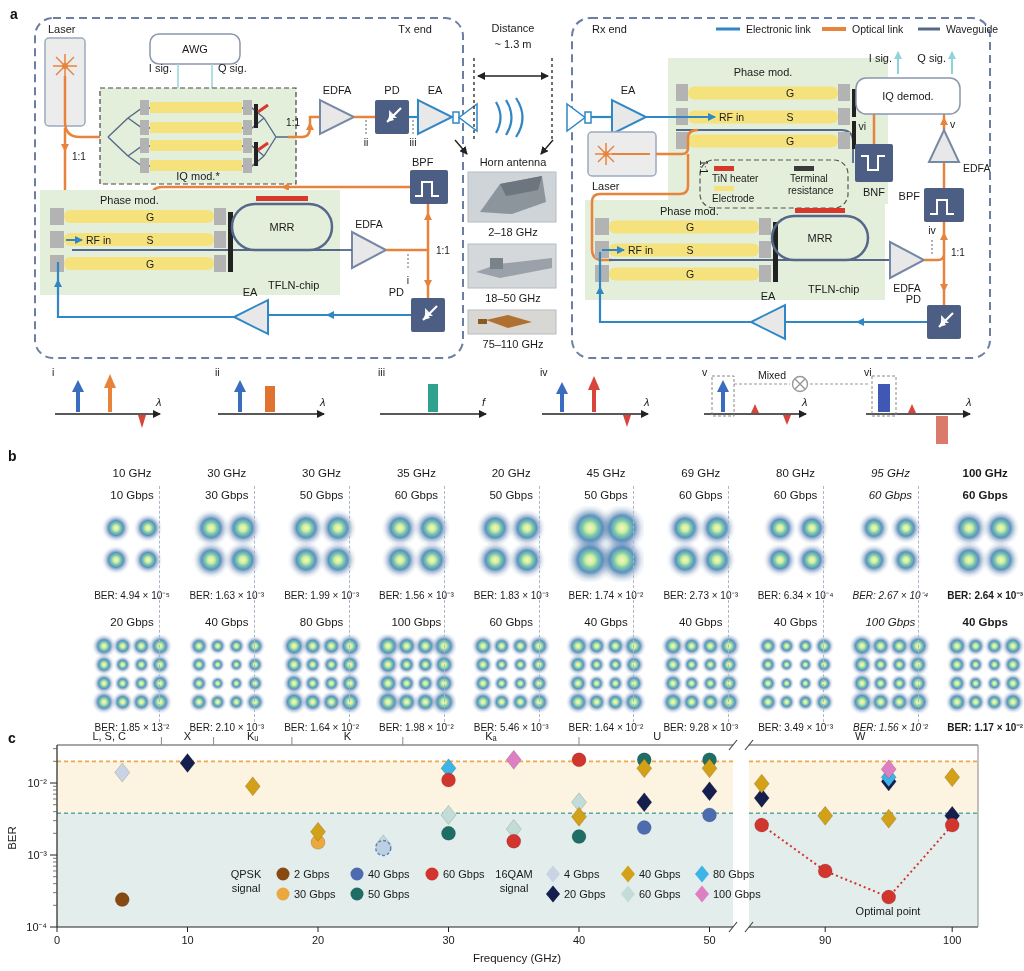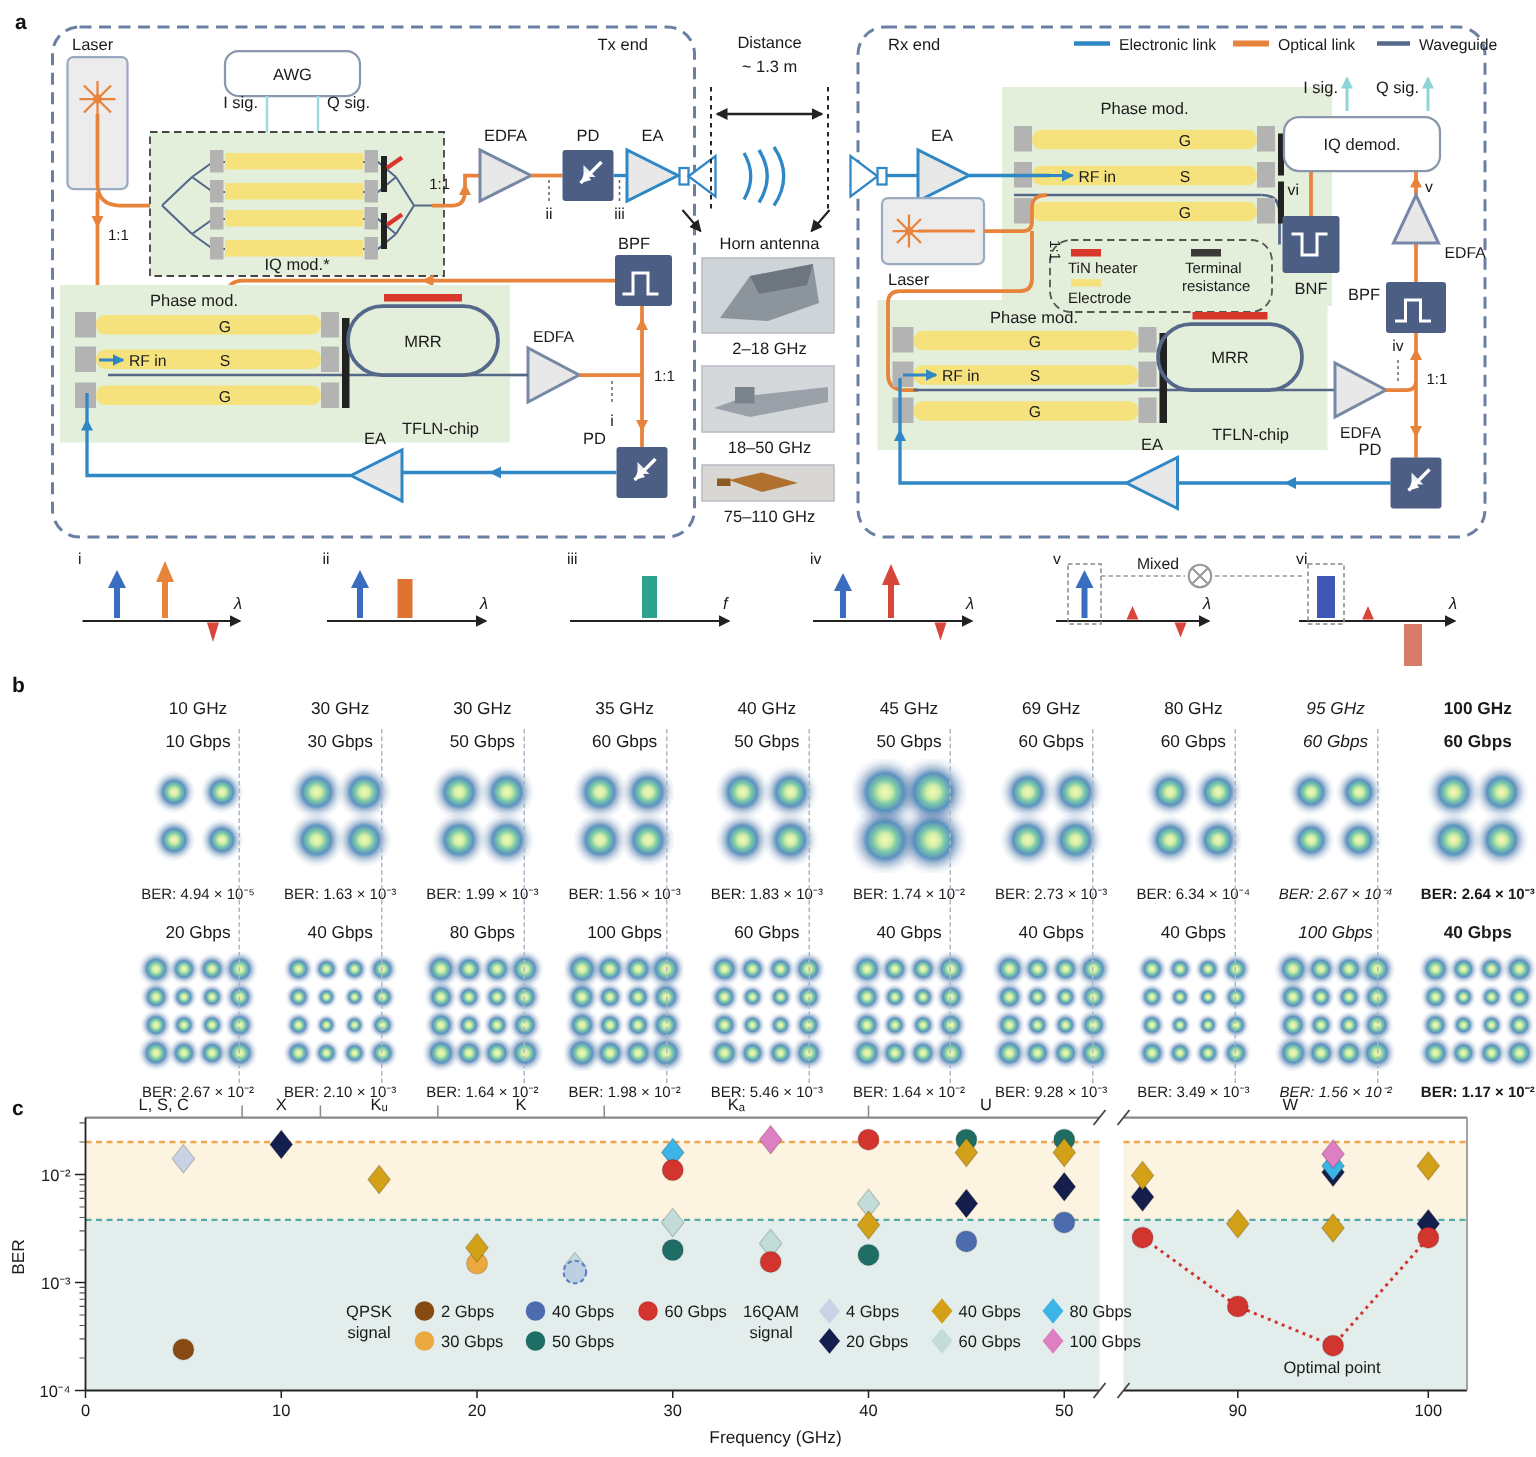--- a/index.html
+++ b/index.html
@@ -412,21 +412,21 @@
   </svg>
 
   <div id="panel-b">
       <div class="pb-col" style="left: 66px;">
         <div class="pb-freq">10 GHz</div>
         <div class="pb-rate">10 Gbps</div>
         <div class="pb-const" style="background: radial-gradient(circle at 29% 29%, rgba(243, 250, 178, 0.95) 0%, rgba(205, 235, 158, 0.92) 3.5%, rgba(108, 195, 160, 0.9) 6.2%, rgba(63, 127, 181, 0.85) 9.8%, rgba(58, 104, 160, 0.4) 12.5%, rgba(58, 104, 160, 0.12) 15.6%, rgba(58, 104, 160, 0) 18.7%), radial-gradient(circle at 71% 29%, rgba(243, 250, 178, 0.95) 0%, rgba(205, 235, 158, 0.92) 3.5%, rgba(108, 195, 160, 0.9) 6.2%, rgba(63, 127, 181, 0.85) 9.8%, rgba(58, 104, 160, 0.4) 12.5%, rgba(58, 104, 160, 0.12) 15.6%, rgba(58, 104, 160, 0) 18.7%), radial-gradient(circle at 29% 71%, rgba(243, 250, 178, 0.95) 0%, rgba(205, 235, 158, 0.92) 3.5%, rgba(108, 195, 160, 0.9) 6.2%, rgba(63, 127, 181, 0.85) 9.8%, rgba(58, 104, 160, 0.4) 12.5%, rgba(58, 104, 160, 0.12) 15.6%, rgba(58, 104, 160, 0) 18.7%), radial-gradient(circle at 71% 71%, rgba(243, 250, 178, 0.95) 0%, rgba(205, 235, 158, 0.92) 3.5%, rgba(108, 195, 160, 0.9) 6.2%, rgba(63, 127, 181, 0.85) 9.8%, rgba(58, 104, 160, 0.4) 12.5%, rgba(58, 104, 160, 0.12) 15.6%, rgba(58, 104, 160, 0) 18.7%);"></div>
         <div class="pb-ber">BER: 4.94 × 10⁻⁵</div>
         <div class="pb-rate2">20 Gbps</div>
         <div class="pb-const2" style="background: radial-gradient(circle at 15% 15%, rgba(243, 250, 178, 0.95) 0%, rgba(205, 235, 158, 0.92) 2.3%, rgba(108, 195, 160, 0.9) 4.2%, rgba(63, 127, 181, 0.85) 6.5%, rgba(58, 104, 160, 0.4) 8.3%, rgba(58, 104, 160, 0.12) 10.4%, rgba(58, 104, 160, 0) 12.5%), radial-gradient(circle at 38.3% 15%, rgba(243, 250, 178, 0.95) 0%, rgba(205, 235, 158, 0.92) 2.3%, rgba(108, 195, 160, 0.9) 4.2%, rgba(63, 127, 181, 0.85) 6.5%, rgba(58, 104, 160, 0.4) 8.3%, rgba(58, 104, 160, 0.12) 10.4%, rgba(58, 104, 160, 0) 12.5%), radial-gradient(circle at 61.7% 15%, rgba(243, 250, 178, 0.95) 0%, rgba(205, 235, 158, 0.92) 2.3%, rgba(108, 195, 160, 0.9) 4.2%, rgba(63, 127, 181, 0.85) 6.5%, rgba(58, 104, 160, 0.4) 8.3%, rgba(58, 104, 160, 0.12) 10.4%, rgba(58, 104, 160, 0) 12.5%), radial-gradient(circle at 85% 15%, rgba(243, 250, 178, 0.95) 0%, rgba(205, 235, 158, 0.92) 2.3%, rgba(108, 195, 160, 0.9) 4.2%, rgba(63, 127, 181, 0.85) 6.5%, rgba(58, 104, 160, 0.4) 8.3%, rgba(58, 104, 160, 0.12) 10.4%, rgba(58, 104, 160, 0) 12.5%), radial-gradient(circle at 15% 38.3%, rgba(243, 250, 178, 0.95) 0%, rgba(205, 235, 158, 0.92) 2.3%, rgba(108, 195, 160, 0.9) 4.2%, rgba(63, 127, 181, 0.85) 6.5%, rgba(58, 104, 160, 0.4) 8.3%, rgba(58, 104, 160, 0.12) 10.4%, rgba(58, 104, 160, 0) 12.5%), radial-gradient(circle at 38.3% 38.3%, rgba(243, 250, 178, 0.95) 0%, rgba(205, 235, 158, 0.92) 2.3%, rgba(108, 195, 160, 0.9) 4.2%, rgba(63, 127, 181, 0.85) 6.5%, rgba(58, 104, 160, 0.4) 8.3%, rgba(58, 104, 160, 0.12) 10.4%, rgba(58, 104, 160, 0) 12.5%), radial-gradient(circle at 61.7% 38.3%, rgba(243, 250, 178, 0.95) 0%, rgba(205, 235, 158, 0.92) 2.3%, rgba(108, 195, 160, 0.9) 4.2%, rgba(63, 127, 181, 0.85) 6.5%, rgba(58, 104, 160, 0.4) 8.3%, rgba(58, 104, 160, 0.12) 10.4%, rgba(58, 104, 160, 0) 12.5%), radial-gradient(circle at 85% 38.3%, rgba(243, 250, 178, 0.95) 0%, rgba(205, 235, 158, 0.92) 2.3%, rgba(108, 195, 160, 0.9) 4.2%, rgba(63, 127, 181, 0.85) 6.5%, rgba(58, 104, 160, 0.4) 8.3%, rgba(58, 104, 160, 0.12) 10.4%, rgba(58, 104, 160, 0) 12.5%), radial-gradient(circle at 15% 61.7%, rgba(243, 250, 178, 0.95) 0%, rgba(205, 235, 158, 0.92) 2.3%, rgba(108, 195, 160, 0.9) 4.2%, rgba(63, 127, 181, 0.85) 6.5%, rgba(58, 104, 160, 0.4) 8.3%, rgba(58, 104, 160, 0.12) 10.4%, rgba(58, 104, 160, 0) 12.5%), radial-gradient(circle at 38.3% 61.7%, rgba(243, 250, 178, 0.95) 0%, rgba(205, 235, 158, 0.92) 2.3%, rgba(108, 195, 160, 0.9) 4.2%, rgba(63, 127, 181, 0.85) 6.5%, rgba(58, 104, 160, 0.4) 8.3%, rgba(58, 104, 160, 0.12) 10.4%, rgba(58, 104, 160, 0) 12.5%), radial-gradient(circle at 61.7% 61.7%, rgba(243, 250, 178, 0.95) 0%, rgba(205, 235, 158, 0.92) 2.3%, rgba(108, 195, 160, 0.9) 4.2%, rgba(63, 127, 181, 0.85) 6.5%, rgba(58, 104, 160, 0.4) 8.3%, rgba(58, 104, 160, 0.12) 10.4%, rgba(58, 104, 160, 0) 12.5%), radial-gradient(circle at 85% 61.7%, rgba(243, 250, 178, 0.95) 0%, rgba(205, 235, 158, 0.92) 2.3%, rgba(108, 195, 160, 0.9) 4.2%, rgba(63, 127, 181, 0.85) 6.5%, rgba(58, 104, 160, 0.4) 8.3%, rgba(58, 104, 160, 0.12) 10.4%, rgba(58, 104, 160, 0) 12.5%), radial-gradient(circle at 15% 85%, rgba(243, 250, 178, 0.95) 0%, rgba(205, 235, 158, 0.92) 2.3%, rgba(108, 195, 160, 0.9) 4.2%, rgba(63, 127, 181, 0.85) 6.5%, rgba(58, 104, 160, 0.4) 8.3%, rgba(58, 104, 160, 0.12) 10.4%, rgba(58, 104, 160, 0) 12.5%), radial-gradient(circle at 38.3% 85%, rgba(243, 250, 178, 0.95) 0%, rgba(205, 235, 158, 0.92) 2.3%, rgba(108, 195, 160, 0.9) 4.2%, rgba(63, 127, 181, 0.85) 6.5%, rgba(58, 104, 160, 0.4) 8.3%, rgba(58, 104, 160, 0.12) 10.4%, rgba(58, 104, 160, 0) 12.5%), radial-gradient(circle at 61.7% 85%, rgba(243, 250, 178, 0.95) 0%, rgba(205, 235, 158, 0.92) 2.3%, rgba(108, 195, 160, 0.9) 4.2%, rgba(63, 127, 181, 0.85) 6.5%, rgba(58, 104, 160, 0.4) 8.3%, rgba(58, 104, 160, 0.12) 10.4%, rgba(58, 104, 160, 0) 12.5%), radial-gradient(circle at 85% 85%, rgba(243, 250, 178, 0.95) 0%, rgba(205, 235, 158, 0.92) 2.3%, rgba(108, 195, 160, 0.9) 4.2%, rgba(63, 127, 181, 0.85) 6.5%, rgba(58, 104, 160, 0.4) 8.3%, rgba(58, 104, 160, 0.12) 10.4%, rgba(58, 104, 160, 0) 12.5%);"></div>
-        <div class="pb-ber">BER: 2.67 × 10⁻²</div>
+        <div class="pb-ber">BER: 1.85 × 13⁻²</div>
       </div>
       <div class="pb-sep" style="left: 159.4px;"></div>
       <div class="pb-col" style="left: 160.8px;">
         <div class="pb-freq">30 GHz</div>
         <div class="pb-rate">30 Gbps</div>
         <div class="pb-const" style="background: radial-gradient(circle at 29% 29%, rgba(243, 250, 178, 0.95) 0%, rgba(205, 235, 158, 0.92) 4.5%, rgba(108, 195, 160, 0.9) 8%, rgba(63, 127, 181, 0.85) 12.5%, rgba(58, 104, 160, 0.4) 16%, rgba(58, 104, 160, 0.12) 20%, rgba(58, 104, 160, 0) 24%), radial-gradient(circle at 71% 29%, rgba(243, 250, 178, 0.95) 0%, rgba(205, 235, 158, 0.92) 4.5%, rgba(108, 195, 160, 0.9) 8%, rgba(63, 127, 181, 0.85) 12.5%, rgba(58, 104, 160, 0.4) 16%, rgba(58, 104, 160, 0.12) 20%, rgba(58, 104, 160, 0) 24%), radial-gradient(circle at 29% 71%, rgba(243, 250, 178, 0.95) 0%, rgba(205, 235, 158, 0.92) 4.5%, rgba(108, 195, 160, 0.9) 8%, rgba(63, 127, 181, 0.85) 12.5%, rgba(58, 104, 160, 0.4) 16%, rgba(58, 104, 160, 0.12) 20%, rgba(58, 104, 160, 0) 24%), radial-gradient(circle at 71% 71%, rgba(243, 250, 178, 0.95) 0%, rgba(205, 235, 158, 0.92) 4.5%, rgba(108, 195, 160, 0.9) 8%, rgba(63, 127, 181, 0.85) 12.5%, rgba(58, 104, 160, 0.4) 16%, rgba(58, 104, 160, 0.12) 20%, rgba(58, 104, 160, 0) 24%);"></div>
         <div class="pb-ber">BER: 1.63 × 10⁻³</div>
         <div class="pb-rate2">40 Gbps</div>
         <div class="pb-const2" style="background: radial-gradient(circle at 15% 15%, rgba(243, 250, 178, 0.95) 0%, rgba(205, 235, 158, 0.92) 2%, rgba(108, 195, 160, 0.9) 3.5%, rgba(63, 127, 181, 0.85) 5.5%, rgba(58, 104, 160, 0.4) 7.1%, rgba(58, 104, 160, 0.12) 8.8%, rgba(58, 104, 160, 0) 10.6%), radial-gradient(circle at 38.3% 15%, rgba(243, 250, 178, 0.95) 0%, rgba(205, 235, 158, 0.92) 2%, rgba(108, 195, 160, 0.9) 3.5%, rgba(63, 127, 181, 0.85) 5.5%, rgba(58, 104, 160, 0.4) 7.1%, rgba(58, 104, 160, 0.12) 8.8%, rgba(58, 104, 160, 0) 10.6%), radial-gradient(circle at 61.7% 15%, rgba(243, 250, 178, 0.95) 0%, rgba(205, 235, 158, 0.92) 2%, rgba(108, 195, 160, 0.9) 3.5%, rgba(63, 127, 181, 0.85) 5.5%, rgba(58, 104, 160, 0.4) 7.1%, rgba(58, 104, 160, 0.12) 8.8%, rgba(58, 104, 160, 0) 10.6%), radial-gradient(circle at 85% 15%, rgba(243, 250, 178, 0.95) 0%, rgba(205, 235, 158, 0.92) 2%, rgba(108, 195, 160, 0.9) 3.5%, rgba(63, 127, 181, 0.85) 5.5%, rgba(58, 104, 160, 0.4) 7.1%, rgba(58, 104, 160, 0.12) 8.8%, rgba(58, 104, 160, 0) 10.6%), radial-gradient(circle at 15% 38.3%, rgba(243, 250, 178, 0.95) 0%, rgba(205, 235, 158, 0.92) 2%, rgba(108, 195, 160, 0.9) 3.5%, rgba(63, 127, 181, 0.85) 5.5%, rgba(58, 104, 160, 0.4) 7.1%, rgba(58, 104, 160, 0.12) 8.8%, rgba(58, 104, 160, 0) 10.6%), radial-gradient(circle at 38.3% 38.3%, rgba(243, 250, 178, 0.95) 0%, rgba(205, 235, 158, 0.92) 2%, rgba(108, 195, 160, 0.9) 3.5%, rgba(63, 127, 181, 0.85) 5.5%, rgba(58, 104, 160, 0.4) 7.1%, rgba(58, 104, 160, 0.12) 8.8%, rgba(58, 104, 160, 0) 10.6%), radial-gradient(circle at 61.7% 38.3%, rgba(243, 250, 178, 0.95) 0%, rgba(205, 235, 158, 0.92) 2%, rgba(108, 195, 160, 0.9) 3.5%, rgba(63, 127, 181, 0.85) 5.5%, rgba(58, 104, 160, 0.4) 7.1%, rgba(58, 104, 160, 0.12) 8.8%, rgba(58, 104, 160, 0) 10.6%), radial-gradient(circle at 85% 38.3%, rgba(243, 250, 178, 0.95) 0%, rgba(205, 235, 158, 0.92) 2%, rgba(108, 195, 160, 0.9) 3.5%, rgba(63, 127, 181, 0.85) 5.5%, rgba(58, 104, 160, 0.4) 7.1%, rgba(58, 104, 160, 0.12) 8.8%, rgba(58, 104, 160, 0) 10.6%), radial-gradient(circle at 15% 61.7%, rgba(243, 250, 178, 0.95) 0%, rgba(205, 235, 158, 0.92) 2%, rgba(108, 195, 160, 0.9) 3.5%, rgba(63, 127, 181, 0.85) 5.5%, rgba(58, 104, 160, 0.4) 7.1%, rgba(58, 104, 160, 0.12) 8.8%, rgba(58, 104, 160, 0) 10.6%), radial-gradient(circle at 38.3% 61.7%, rgba(243, 250, 178, 0.95) 0%, rgba(205, 235, 158, 0.92) 2%, rgba(108, 195, 160, 0.9) 3.5%, rgba(63, 127, 181, 0.85) 5.5%, rgba(58, 104, 160, 0.4) 7.1%, rgba(58, 104, 160, 0.12) 8.8%, rgba(58, 104, 160, 0) 10.6%), radial-gradient(circle at 61.7% 61.7%, rgba(243, 250, 178, 0.95) 0%, rgba(205, 235, 158, 0.92) 2%, rgba(108, 195, 160, 0.9) 3.5%, rgba(63, 127, 181, 0.85) 5.5%, rgba(58, 104, 160, 0.4) 7.1%, rgba(58, 104, 160, 0.12) 8.8%, rgba(58, 104, 160, 0) 10.6%), radial-gradient(circle at 85% 61.7%, rgba(243, 250, 178, 0.95) 0%, rgba(205, 235, 158, 0.92) 2%, rgba(108, 195, 160, 0.9) 3.5%, rgba(63, 127, 181, 0.85) 5.5%, rgba(58, 104, 160, 0.4) 7.1%, rgba(58, 104, 160, 0.12) 8.8%, rgba(58, 104, 160, 0) 10.6%), radial-gradient(circle at 15% 85%, rgba(243, 250, 178, 0.95) 0%, rgba(205, 235, 158, 0.92) 2%, rgba(108, 195, 160, 0.9) 3.5%, rgba(63, 127, 181, 0.85) 5.5%, rgba(58, 104, 160, 0.4) 7.1%, rgba(58, 104, 160, 0.12) 8.8%, rgba(58, 104, 160, 0) 10.6%), radial-gradient(circle at 38.3% 85%, rgba(243, 250, 178, 0.95) 0%, rgba(205, 235, 158, 0.92) 2%, rgba(108, 195, 160, 0.9) 3.5%, rgba(63, 127, 181, 0.85) 5.5%, rgba(58, 104, 160, 0.4) 7.1%, rgba(58, 104, 160, 0.12) 8.8%, rgba(58, 104, 160, 0) 10.6%), radial-gradient(circle at 61.7% 85%, rgba(243, 250, 178, 0.95) 0%, rgba(205, 235, 158, 0.92) 2%, rgba(108, 195, 160, 0.9) 3.5%, rgba(63, 127, 181, 0.85) 5.5%, rgba(58, 104, 160, 0.4) 7.1%, rgba(58, 104, 160, 0.12) 8.8%, rgba(58, 104, 160, 0) 10.6%), radial-gradient(circle at 85% 85%, rgba(243, 250, 178, 0.95) 0%, rgba(205, 235, 158, 0.92) 2%, rgba(108, 195, 160, 0.9) 3.5%, rgba(63, 127, 181, 0.85) 5.5%, rgba(58, 104, 160, 0.4) 7.1%, rgba(58, 104, 160, 0.12) 8.8%, rgba(58, 104, 160, 0) 10.6%);"></div>
         <div class="pb-ber">BER: 2.10 × 10⁻³</div>
@@ -446,21 +446,21 @@
         <div class="pb-freq">35 GHz</div>
         <div class="pb-rate">60 Gbps</div>
         <div class="pb-const" style="background: radial-gradient(circle at 29% 29%, rgba(243, 250, 178, 0.95) 0%, rgba(205, 235, 158, 0.92) 4.5%, rgba(108, 195, 160, 0.9) 8%, rgba(63, 127, 181, 0.85) 12.5%, rgba(58, 104, 160, 0.4) 16%, rgba(58, 104, 160, 0.12) 20%, rgba(58, 104, 160, 0) 24%), radial-gradient(circle at 71% 29%, rgba(243, 250, 178, 0.95) 0%, rgba(205, 235, 158, 0.92) 4.5%, rgba(108, 195, 160, 0.9) 8%, rgba(63, 127, 181, 0.85) 12.5%, rgba(58, 104, 160, 0.4) 16%, rgba(58, 104, 160, 0.12) 20%, rgba(58, 104, 160, 0) 24%), radial-gradient(circle at 29% 71%, rgba(243, 250, 178, 0.95) 0%, rgba(205, 235, 158, 0.92) 4.5%, rgba(108, 195, 160, 0.9) 8%, rgba(63, 127, 181, 0.85) 12.5%, rgba(58, 104, 160, 0.4) 16%, rgba(58, 104, 160, 0.12) 20%, rgba(58, 104, 160, 0) 24%), radial-gradient(circle at 71% 71%, rgba(243, 250, 178, 0.95) 0%, rgba(205, 235, 158, 0.92) 4.5%, rgba(108, 195, 160, 0.9) 8%, rgba(63, 127, 181, 0.85) 12.5%, rgba(58, 104, 160, 0.4) 16%, rgba(58, 104, 160, 0.12) 20%, rgba(58, 104, 160, 0) 24%);"></div>
         <div class="pb-ber">BER: 1.56 × 10⁻³</div>
         <div class="pb-rate2">100 Gbps</div>
         <div class="pb-const2" style="background: radial-gradient(circle at 15% 15%, rgba(243, 250, 178, 0.95) 0%, rgba(205, 235, 158, 0.92) 2.6%, rgba(108, 195, 160, 0.9) 4.6%, rgba(63, 127, 181, 0.85) 7.2%, rgba(58, 104, 160, 0.4) 9.2%, rgba(58, 104, 160, 0.12) 11.4%, rgba(58, 104, 160, 0) 13.7%), radial-gradient(circle at 38.3% 15%, rgba(243, 250, 178, 0.95) 0%, rgba(205, 235, 158, 0.92) 2.6%, rgba(108, 195, 160, 0.9) 4.6%, rgba(63, 127, 181, 0.85) 7.2%, rgba(58, 104, 160, 0.4) 9.2%, rgba(58, 104, 160, 0.12) 11.4%, rgba(58, 104, 160, 0) 13.7%), radial-gradient(circle at 61.7% 15%, rgba(243, 250, 178, 0.95) 0%, rgba(205, 235, 158, 0.92) 2.6%, rgba(108, 195, 160, 0.9) 4.6%, rgba(63, 127, 181, 0.85) 7.2%, rgba(58, 104, 160, 0.4) 9.2%, rgba(58, 104, 160, 0.12) 11.4%, rgba(58, 104, 160, 0) 13.7%), radial-gradient(circle at 85% 15%, rgba(243, 250, 178, 0.95) 0%, rgba(205, 235, 158, 0.92) 2.6%, rgba(108, 195, 160, 0.9) 4.6%, rgba(63, 127, 181, 0.85) 7.2%, rgba(58, 104, 160, 0.4) 9.2%, rgba(58, 104, 160, 0.12) 11.4%, rgba(58, 104, 160, 0) 13.7%), radial-gradient(circle at 15% 38.3%, rgba(243, 250, 178, 0.95) 0%, rgba(205, 235, 158, 0.92) 2.6%, rgba(108, 195, 160, 0.9) 4.6%, rgba(63, 127, 181, 0.85) 7.2%, rgba(58, 104, 160, 0.4) 9.2%, rgba(58, 104, 160, 0.12) 11.4%, rgba(58, 104, 160, 0) 13.7%), radial-gradient(circle at 38.3% 38.3%, rgba(243, 250, 178, 0.95) 0%, rgba(205, 235, 158, 0.92) 2.6%, rgba(108, 195, 160, 0.9) 4.6%, rgba(63, 127, 181, 0.85) 7.2%, rgba(58, 104, 160, 0.4) 9.2%, rgba(58, 104, 160, 0.12) 11.4%, rgba(58, 104, 160, 0) 13.7%), radial-gradient(circle at 61.7% 38.3%, rgba(243, 250, 178, 0.95) 0%, rgba(205, 235, 158, 0.92) 2.6%, rgba(108, 195, 160, 0.9) 4.6%, rgba(63, 127, 181, 0.85) 7.2%, rgba(58, 104, 160, 0.4) 9.2%, rgba(58, 104, 160, 0.12) 11.4%, rgba(58, 104, 160, 0) 13.7%), radial-gradient(circle at 85% 38.3%, rgba(243, 250, 178, 0.95) 0%, rgba(205, 235, 158, 0.92) 2.6%, rgba(108, 195, 160, 0.9) 4.6%, rgba(63, 127, 181, 0.85) 7.2%, rgba(58, 104, 160, 0.4) 9.2%, rgba(58, 104, 160, 0.12) 11.4%, rgba(58, 104, 160, 0) 13.7%), radial-gradient(circle at 15% 61.7%, rgba(243, 250, 178, 0.95) 0%, rgba(205, 235, 158, 0.92) 2.6%, rgba(108, 195, 160, 0.9) 4.6%, rgba(63, 127, 181, 0.85) 7.2%, rgba(58, 104, 160, 0.4) 9.2%, rgba(58, 104, 160, 0.12) 11.4%, rgba(58, 104, 160, 0) 13.7%), radial-gradient(circle at 38.3% 61.7%, rgba(243, 250, 178, 0.95) 0%, rgba(205, 235, 158, 0.92) 2.6%, rgba(108, 195, 160, 0.9) 4.6%, rgba(63, 127, 181, 0.85) 7.2%, rgba(58, 104, 160, 0.4) 9.2%, rgba(58, 104, 160, 0.12) 11.4%, rgba(58, 104, 160, 0) 13.7%), radial-gradient(circle at 61.7% 61.7%, rgba(243, 250, 178, 0.95) 0%, rgba(205, 235, 158, 0.92) 2.6%, rgba(108, 195, 160, 0.9) 4.6%, rgba(63, 127, 181, 0.85) 7.2%, rgba(58, 104, 160, 0.4) 9.2%, rgba(58, 104, 160, 0.12) 11.4%, rgba(58, 104, 160, 0) 13.7%), radial-gradient(circle at 85% 61.7%, rgba(243, 250, 178, 0.95) 0%, rgba(205, 235, 158, 0.92) 2.6%, rgba(108, 195, 160, 0.9) 4.6%, rgba(63, 127, 181, 0.85) 7.2%, rgba(58, 104, 160, 0.4) 9.2%, rgba(58, 104, 160, 0.12) 11.4%, rgba(58, 104, 160, 0) 13.7%), radial-gradient(circle at 15% 85%, rgba(243, 250, 178, 0.95) 0%, rgba(205, 235, 158, 0.92) 2.6%, rgba(108, 195, 160, 0.9) 4.6%, rgba(63, 127, 181, 0.85) 7.2%, rgba(58, 104, 160, 0.4) 9.2%, rgba(58, 104, 160, 0.12) 11.4%, rgba(58, 104, 160, 0) 13.7%), radial-gradient(circle at 38.3% 85%, rgba(243, 250, 178, 0.95) 0%, rgba(205, 235, 158, 0.92) 2.6%, rgba(108, 195, 160, 0.9) 4.6%, rgba(63, 127, 181, 0.85) 7.2%, rgba(58, 104, 160, 0.4) 9.2%, rgba(58, 104, 160, 0.12) 11.4%, rgba(58, 104, 160, 0) 13.7%), radial-gradient(circle at 61.7% 85%, rgba(243, 250, 178, 0.95) 0%, rgba(205, 235, 158, 0.92) 2.6%, rgba(108, 195, 160, 0.9) 4.6%, rgba(63, 127, 181, 0.85) 7.2%, rgba(58, 104, 160, 0.4) 9.2%, rgba(58, 104, 160, 0.12) 11.4%, rgba(58, 104, 160, 0) 13.7%), radial-gradient(circle at 85% 85%, rgba(243, 250, 178, 0.95) 0%, rgba(205, 235, 158, 0.92) 2.6%, rgba(108, 195, 160, 0.9) 4.6%, rgba(63, 127, 181, 0.85) 7.2%, rgba(58, 104, 160, 0.4) 9.2%, rgba(58, 104, 160, 0.12) 11.4%, rgba(58, 104, 160, 0) 13.7%);"></div>
         <div class="pb-ber">BER: 1.98 × 10⁻²</div>
       </div>
       <div class="pb-sep" style="left: 443.8px;"></div>
       <div class="pb-col" style="left: 445.2px;">
-        <div class="pb-freq">40 GHz</div>
+        <div class="pb-freq">20 GHz</div>
         <div class="pb-rate">50 Gbps</div>
         <div class="pb-const" style="background: radial-gradient(circle at 29% 29%, rgba(243, 250, 178, 0.95) 0%, rgba(205, 235, 158, 0.92) 4.5%, rgba(108, 195, 160, 0.9) 8%, rgba(63, 127, 181, 0.85) 12.5%, rgba(58, 104, 160, 0.4) 16%, rgba(58, 104, 160, 0.12) 20%, rgba(58, 104, 160, 0) 24%), radial-gradient(circle at 71% 29%, rgba(243, 250, 178, 0.95) 0%, rgba(205, 235, 158, 0.92) 4.5%, rgba(108, 195, 160, 0.9) 8%, rgba(63, 127, 181, 0.85) 12.5%, rgba(58, 104, 160, 0.4) 16%, rgba(58, 104, 160, 0.12) 20%, rgba(58, 104, 160, 0) 24%), radial-gradient(circle at 29% 71%, rgba(243, 250, 178, 0.95) 0%, rgba(205, 235, 158, 0.92) 4.5%, rgba(108, 195, 160, 0.9) 8%, rgba(63, 127, 181, 0.85) 12.5%, rgba(58, 104, 160, 0.4) 16%, rgba(58, 104, 160, 0.12) 20%, rgba(58, 104, 160, 0) 24%), radial-gradient(circle at 71% 71%, rgba(243, 250, 178, 0.95) 0%, rgba(205, 235, 158, 0.92) 4.5%, rgba(108, 195, 160, 0.9) 8%, rgba(63, 127, 181, 0.85) 12.5%, rgba(58, 104, 160, 0.4) 16%, rgba(58, 104, 160, 0.12) 20%, rgba(58, 104, 160, 0) 24%);"></div>
         <div class="pb-ber">BER: 1.83 × 10⁻³</div>
         <div class="pb-rate2">60 Gbps</div>
         <div class="pb-const2" style="background: radial-gradient(circle at 15% 15%, rgba(243, 250, 178, 0.95) 0%, rgba(205, 235, 158, 0.92) 2.2%, rgba(108, 195, 160, 0.9) 4%, rgba(63, 127, 181, 0.85) 6.2%, rgba(58, 104, 160, 0.4) 7.9%, rgba(58, 104, 160, 0.12) 9.9%, rgba(58, 104, 160, 0) 11.9%), radial-gradient(circle at 38.3% 15%, rgba(243, 250, 178, 0.95) 0%, rgba(205, 235, 158, 0.92) 2.2%, rgba(108, 195, 160, 0.9) 4%, rgba(63, 127, 181, 0.85) 6.2%, rgba(58, 104, 160, 0.4) 7.9%, rgba(58, 104, 160, 0.12) 9.9%, rgba(58, 104, 160, 0) 11.9%), radial-gradient(circle at 61.7% 15%, rgba(243, 250, 178, 0.95) 0%, rgba(205, 235, 158, 0.92) 2.2%, rgba(108, 195, 160, 0.9) 4%, rgba(63, 127, 181, 0.85) 6.2%, rgba(58, 104, 160, 0.4) 7.9%, rgba(58, 104, 160, 0.12) 9.9%, rgba(58, 104, 160, 0) 11.9%), radial-gradient(circle at 85% 15%, rgba(243, 250, 178, 0.95) 0%, rgba(205, 235, 158, 0.92) 2.2%, rgba(108, 195, 160, 0.9) 4%, rgba(63, 127, 181, 0.85) 6.2%, rgba(58, 104, 160, 0.4) 7.9%, rgba(58, 104, 160, 0.12) 9.9%, rgba(58, 104, 160, 0) 11.9%), radial-gradient(circle at 15% 38.3%, rgba(243, 250, 178, 0.95) 0%, rgba(205, 235, 158, 0.92) 2.2%, rgba(108, 195, 160, 0.9) 4%, rgba(63, 127, 181, 0.85) 6.2%, rgba(58, 104, 160, 0.4) 7.9%, rgba(58, 104, 160, 0.12) 9.9%, rgba(58, 104, 160, 0) 11.9%), radial-gradient(circle at 38.3% 38.3%, rgba(243, 250, 178, 0.95) 0%, rgba(205, 235, 158, 0.92) 2.2%, rgba(108, 195, 160, 0.9) 4%, rgba(63, 127, 181, 0.85) 6.2%, rgba(58, 104, 160, 0.4) 7.9%, rgba(58, 104, 160, 0.12) 9.9%, rgba(58, 104, 160, 0) 11.9%), radial-gradient(circle at 61.7% 38.3%, rgba(243, 250, 178, 0.95) 0%, rgba(205, 235, 158, 0.92) 2.2%, rgba(108, 195, 160, 0.9) 4%, rgba(63, 127, 181, 0.85) 6.2%, rgba(58, 104, 160, 0.4) 7.9%, rgba(58, 104, 160, 0.12) 9.9%, rgba(58, 104, 160, 0) 11.9%), radial-gradient(circle at 85% 38.3%, rgba(243, 250, 178, 0.95) 0%, rgba(205, 235, 158, 0.92) 2.2%, rgba(108, 195, 160, 0.9) 4%, rgba(63, 127, 181, 0.85) 6.2%, rgba(58, 104, 160, 0.4) 7.9%, rgba(58, 104, 160, 0.12) 9.9%, rgba(58, 104, 160, 0) 11.9%), radial-gradient(circle at 15% 61.7%, rgba(243, 250, 178, 0.95) 0%, rgba(205, 235, 158, 0.92) 2.2%, rgba(108, 195, 160, 0.9) 4%, rgba(63, 127, 181, 0.85) 6.2%, rgba(58, 104, 160, 0.4) 7.9%, rgba(58, 104, 160, 0.12) 9.9%, rgba(58, 104, 160, 0) 11.9%), radial-gradient(circle at 38.3% 61.7%, rgba(243, 250, 178, 0.95) 0%, rgba(205, 235, 158, 0.92) 2.2%, rgba(108, 195, 160, 0.9) 4%, rgba(63, 127, 181, 0.85) 6.2%, rgba(58, 104, 160, 0.4) 7.9%, rgba(58, 104, 160, 0.12) 9.9%, rgba(58, 104, 160, 0) 11.9%), radial-gradient(circle at 61.7% 61.7%, rgba(243, 250, 178, 0.95) 0%, rgba(205, 235, 158, 0.92) 2.2%, rgba(108, 195, 160, 0.9) 4%, rgba(63, 127, 181, 0.85) 6.2%, rgba(58, 104, 160, 0.4) 7.9%, rgba(58, 104, 160, 0.12) 9.9%, rgba(58, 104, 160, 0) 11.9%), radial-gradient(circle at 85% 61.7%, rgba(243, 250, 178, 0.95) 0%, rgba(205, 235, 158, 0.92) 2.2%, rgba(108, 195, 160, 0.9) 4%, rgba(63, 127, 181, 0.85) 6.2%, rgba(58, 104, 160, 0.4) 7.9%, rgba(58, 104, 160, 0.12) 9.9%, rgba(58, 104, 160, 0) 11.9%), radial-gradient(circle at 15% 85%, rgba(243, 250, 178, 0.95) 0%, rgba(205, 235, 158, 0.92) 2.2%, rgba(108, 195, 160, 0.9) 4%, rgba(63, 127, 181, 0.85) 6.2%, rgba(58, 104, 160, 0.4) 7.9%, rgba(58, 104, 160, 0.12) 9.9%, rgba(58, 104, 160, 0) 11.9%), radial-gradient(circle at 38.3% 85%, rgba(243, 250, 178, 0.95) 0%, rgba(205, 235, 158, 0.92) 2.2%, rgba(108, 195, 160, 0.9) 4%, rgba(63, 127, 181, 0.85) 6.2%, rgba(58, 104, 160, 0.4) 7.9%, rgba(58, 104, 160, 0.12) 9.9%, rgba(58, 104, 160, 0) 11.9%), radial-gradient(circle at 61.7% 85%, rgba(243, 250, 178, 0.95) 0%, rgba(205, 235, 158, 0.92) 2.2%, rgba(108, 195, 160, 0.9) 4%, rgba(63, 127, 181, 0.85) 6.2%, rgba(58, 104, 160, 0.4) 7.9%, rgba(58, 104, 160, 0.12) 9.9%, rgba(58, 104, 160, 0) 11.9%), radial-gradient(circle at 85% 85%, rgba(243, 250, 178, 0.95) 0%, rgba(205, 235, 158, 0.92) 2.2%, rgba(108, 195, 160, 0.9) 4%, rgba(63, 127, 181, 0.85) 6.2%, rgba(58, 104, 160, 0.4) 7.9%, rgba(58, 104, 160, 0.12) 9.9%, rgba(58, 104, 160, 0) 11.9%);"></div>
         <div class="pb-ber">BER: 5.46 × 10⁻³</div>
       </div>
       <div class="pb-sep" style="left: 538.6px;"></div>
       <div class="pb-col" style="left: 540px;">
         <div class="pb-freq">45 GHz</div>

